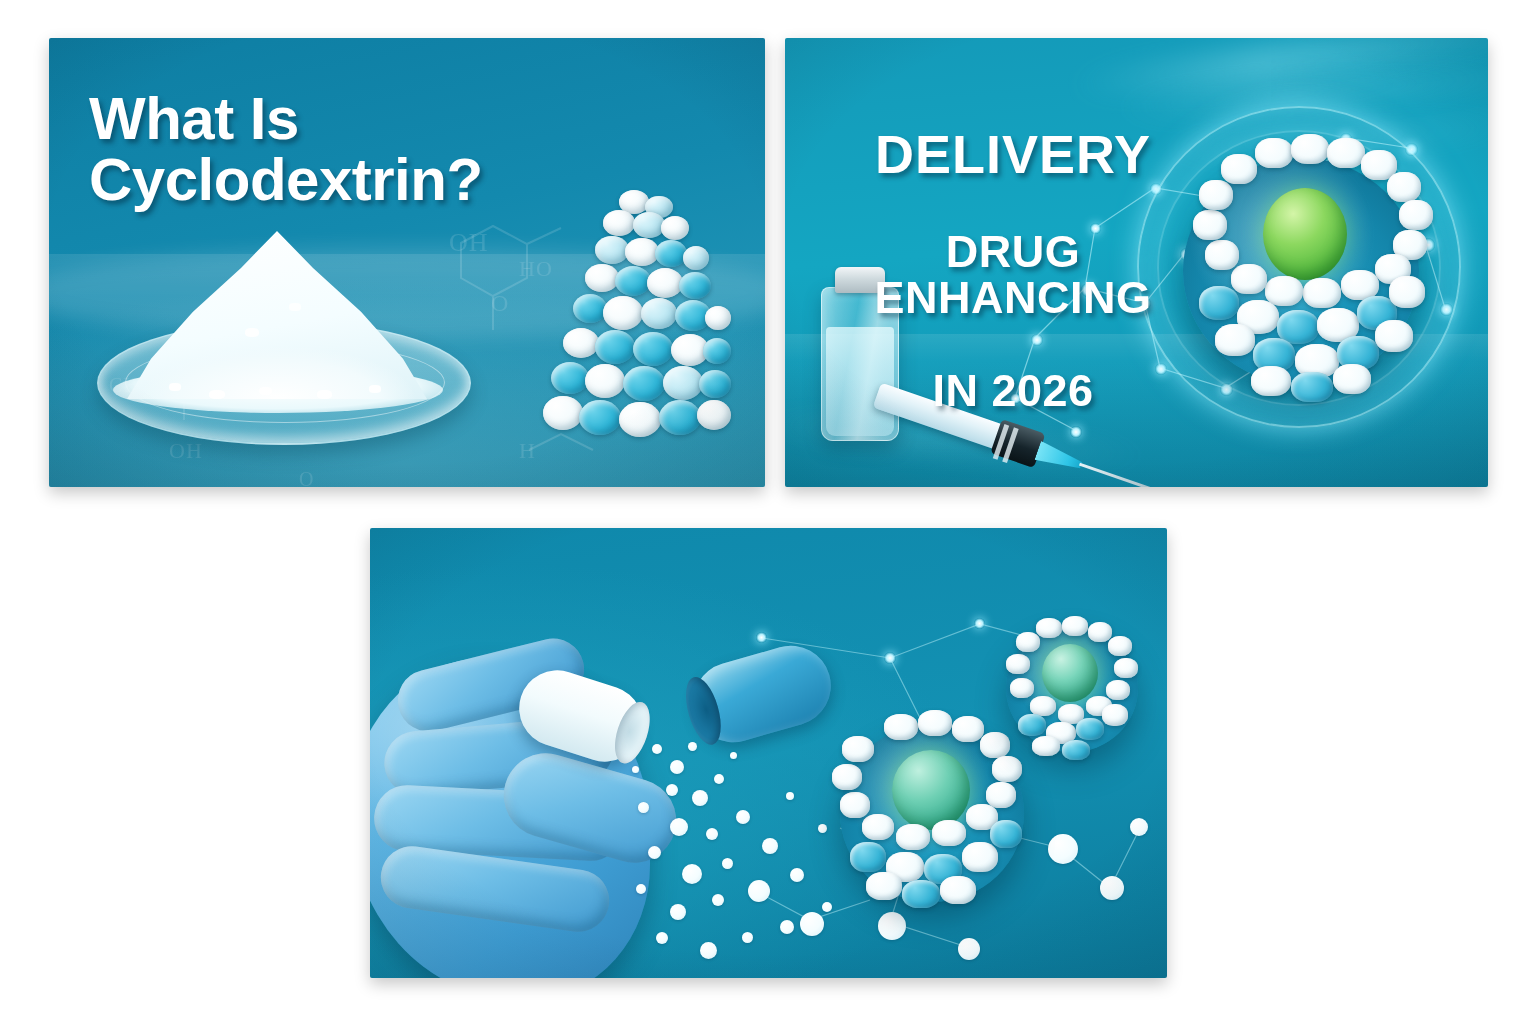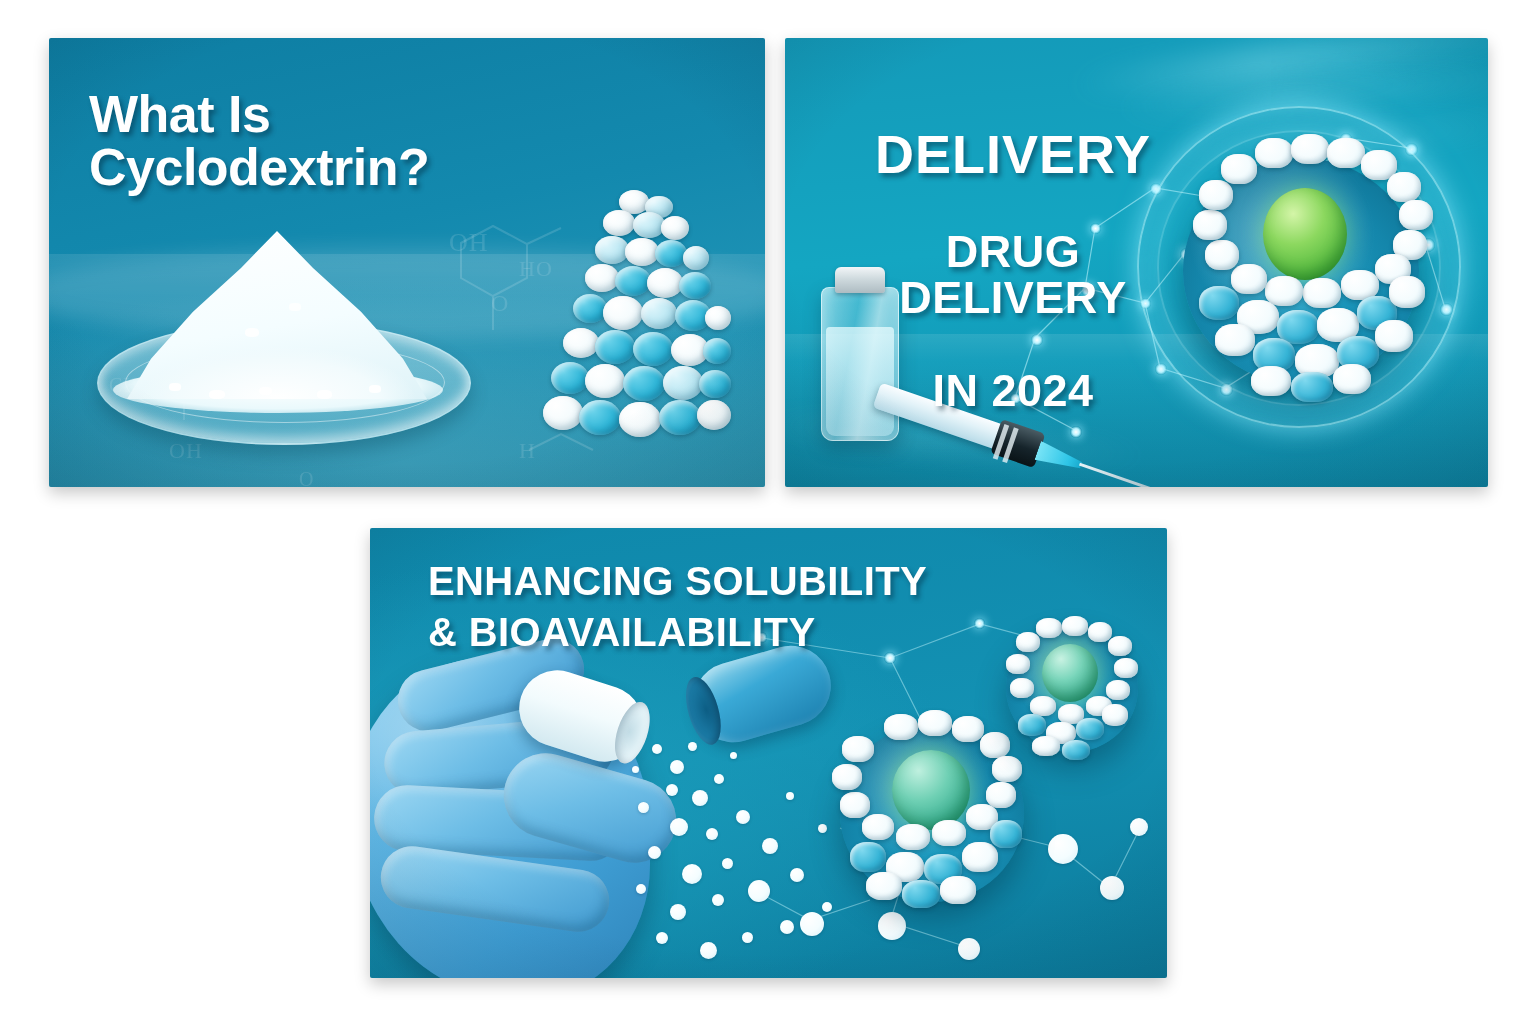--- a/index.html
+++ b/index.html
@@ -98,21 +98,21 @@
     position: absolute;
     color: #ffffff;
     font-weight: 700;
     line-height: 1.02;
     text-shadow: 3px 4px 5px rgba(0,40,60,0.48);
     z-index: 40;
     white-space: pre-line;
   }
   #title-1 {
     left: 40px; top: 50px;
-    font-size: 52px;
+    font-size: 60px;
     letter-spacing: -0.5px;
   }
   #title-2 {
     left: 58px; top: 42px;
     font-size: 46px;
     letter-spacing: 0.5px;
     text-align: center;
     width: 340px;
   }
   #title-2 .l1 { font-size: 54px; display:block; letter-spacing: 1px;}
@@ -528,22 +528,22 @@
     <div class="cd-unit b" style="left:468px; top:300px; width:42px; height:34px;"></div>
     <div class="cd-unit w" style="left:510px; top:306px; width:44px; height:34px;"></div>
     <div class="cd-unit b" style="left:552px; top:298px; width:42px; height:34px;"></div>
     <div class="cd-unit w" style="left:590px; top:282px; width:38px; height:32px;"></div>
     <div class="cd-unit w" style="left:466px; top:328px; width:40px; height:30px;"></div>
     <div class="cd-unit b" style="left:506px; top:334px; width:42px; height:30px;"></div>
     <div class="cd-unit w" style="left:548px; top:326px; width:38px; height:30px;"></div>
 
     <div class="title" id="title-2">
       <span class="l1">DELIVERY</span>
-      <span class="l2">DRUG DELIVERY</span>
-      <span class="l3">IN 2024</span>
+      <span class="l2">DRUG ENHANCING</span>
+      <span class="l3">IN 2026</span>
     </div>
     <div class="vignette"></div>
   </div>
 
   <div class="panel" id="panel-3">
     <div class="bg bg-3"></div>
 
     <svg width="797" height="450" style="position:absolute;inset:0;">
       <g stroke="rgba(200,248,255,.45)" stroke-width="1.2" fill="none">
         <path d="M392 110 L520 130 L610 96 L700 120"></path>
@@ -648,18 +648,16 @@
     <div class="cd-unit w" style="left:640px; top:150px; width:24px; height:20px;"></div>
     <div class="cd-unit w" style="left:636px; top:126px; width:24px; height:20px;"></div>
     <div class="cd-unit w" style="left:646px; top:104px; width:24px; height:20px;"></div>
     <div class="cd-unit b" style="left:648px; top:186px; width:28px; height:22px;"></div>
     <div class="cd-unit w" style="left:676px; top:194px; width:30px; height:22px;"></div>
     <div class="cd-unit b" style="left:706px; top:190px; width:28px; height:22px;"></div>
     <div class="cd-unit w" style="left:732px; top:176px; width:26px; height:22px;"></div>
     <div class="cd-unit w" style="left:662px; top:208px; width:28px; height:20px;"></div>
     <div class="cd-unit b" style="left:692px; top:212px; width:28px; height:20px;"></div>
 
-    <div class="title" id="title-3">ENHANCING SOLUBILITY
-&amp; BIOAVAILABILITY</div>
     <div class="vignette"></div>
   </div>
 
 </div>
 
 </body></html>

